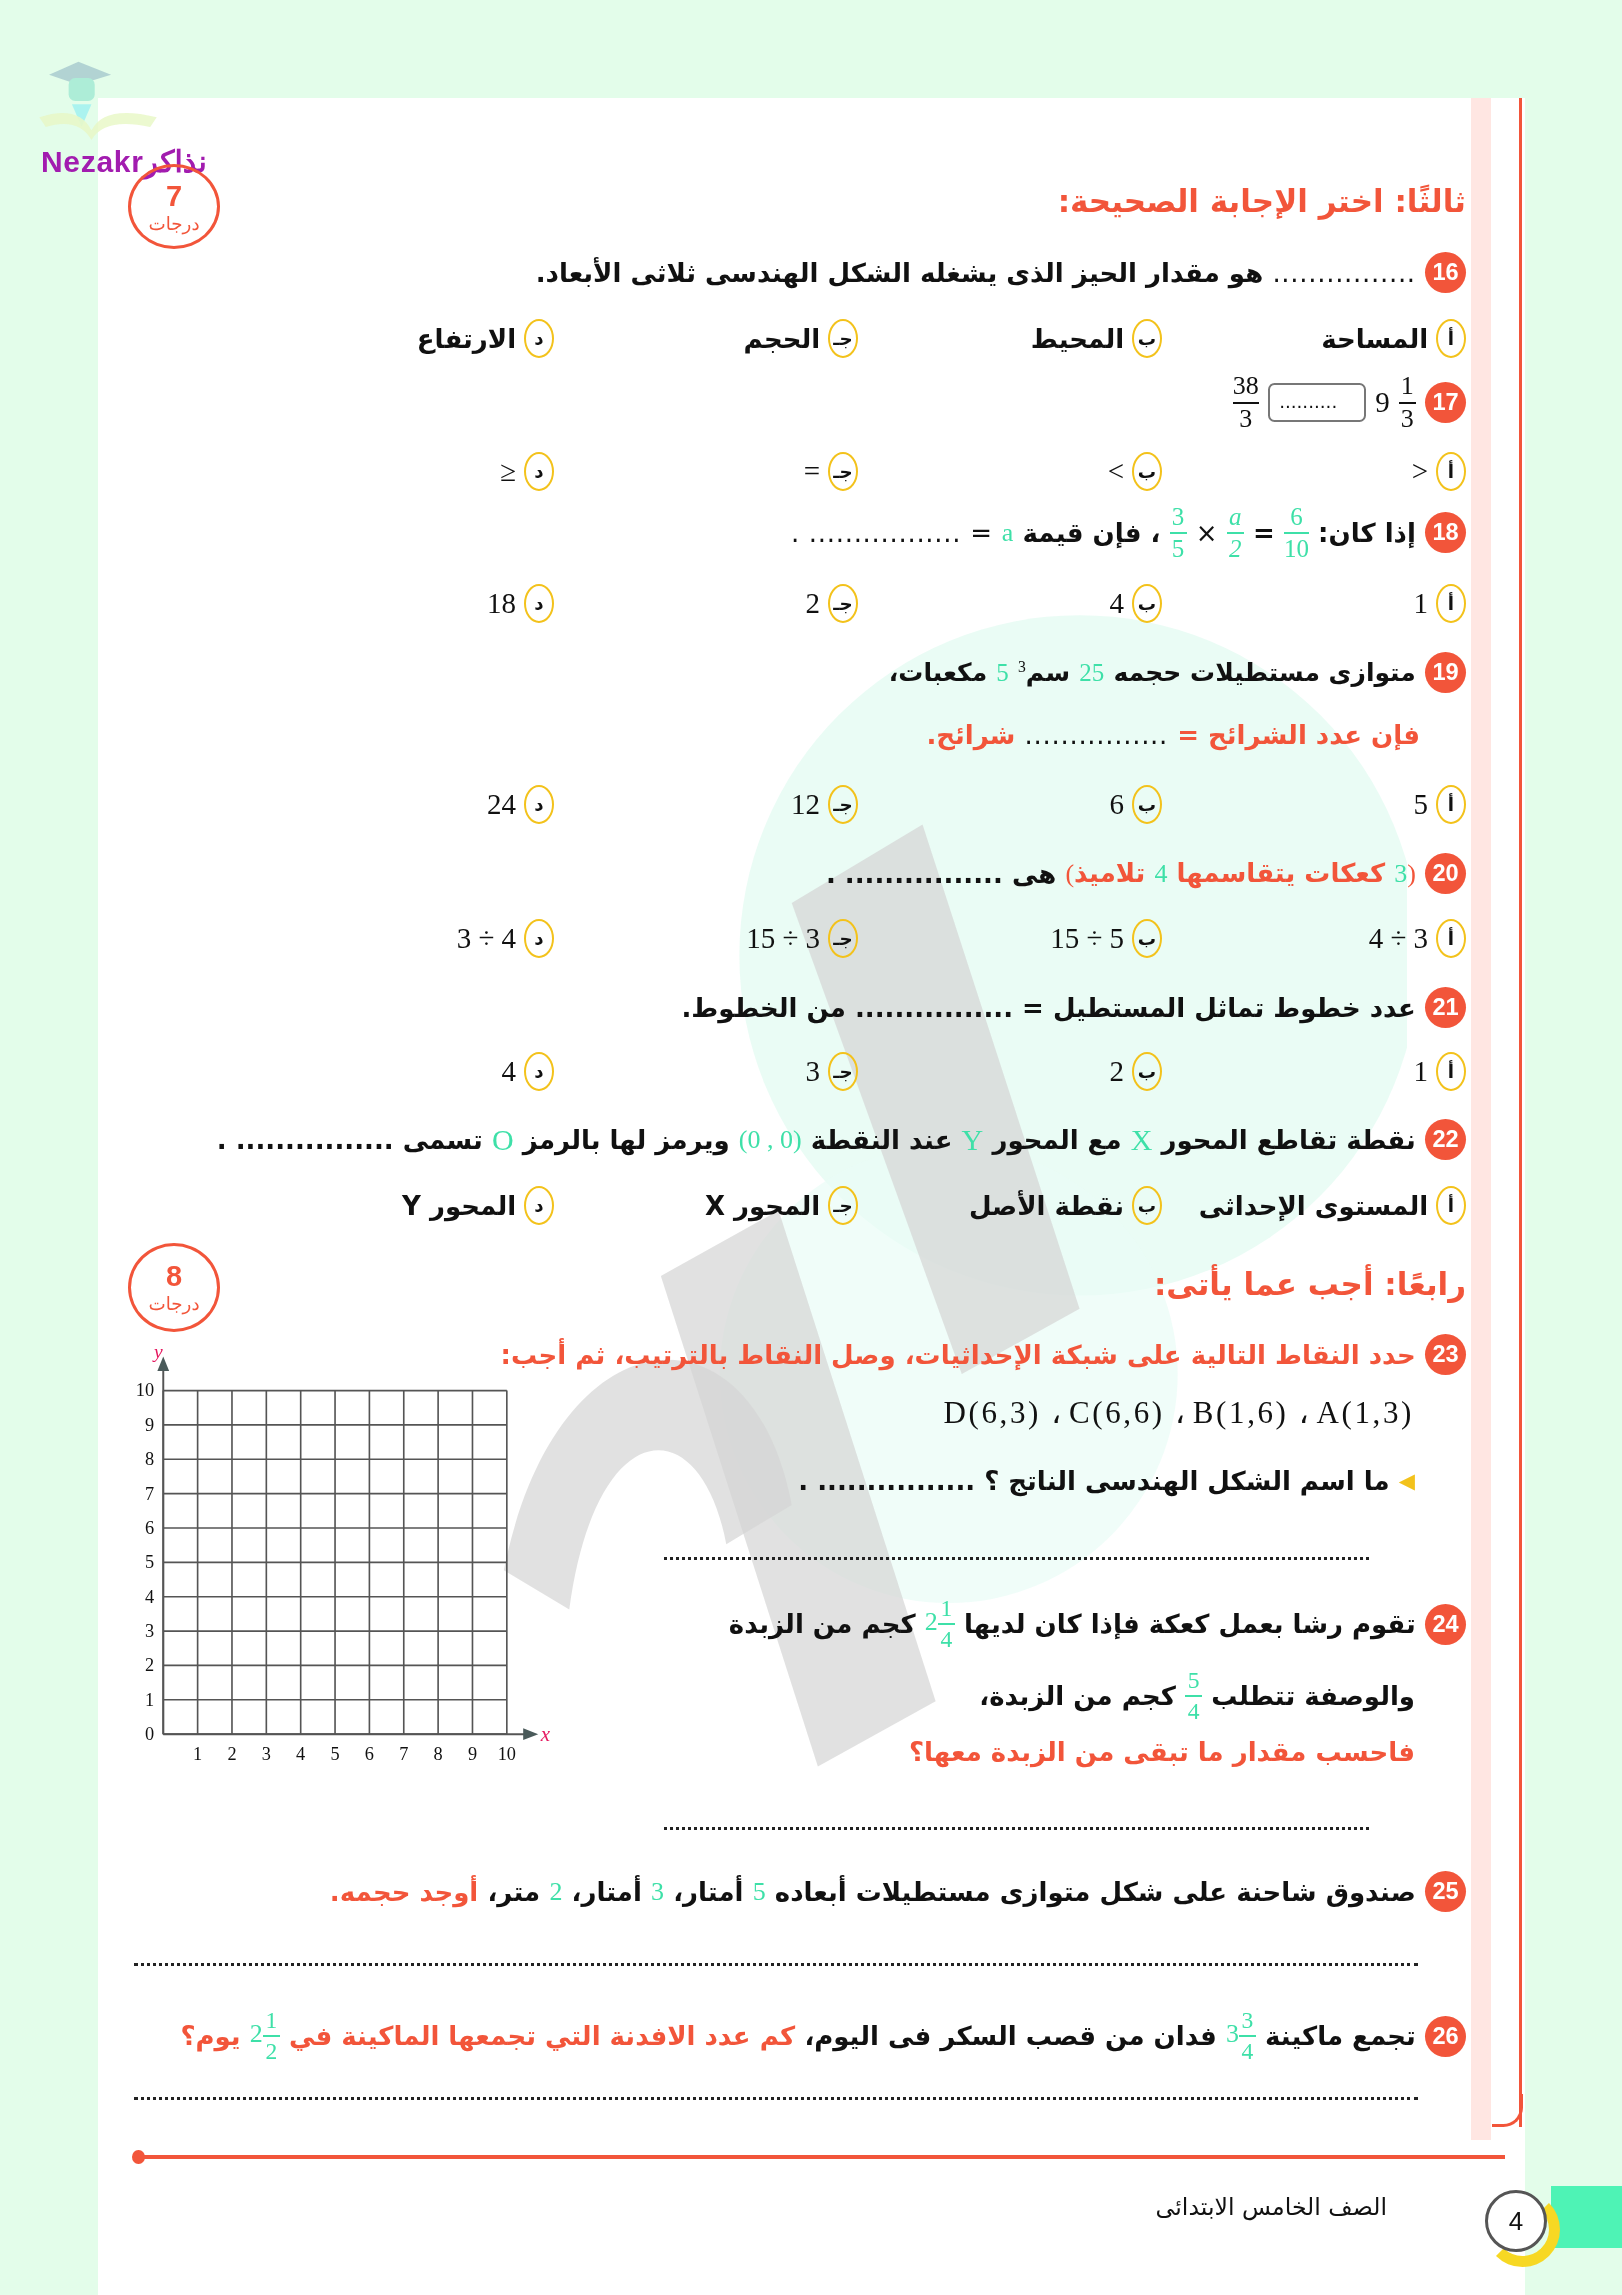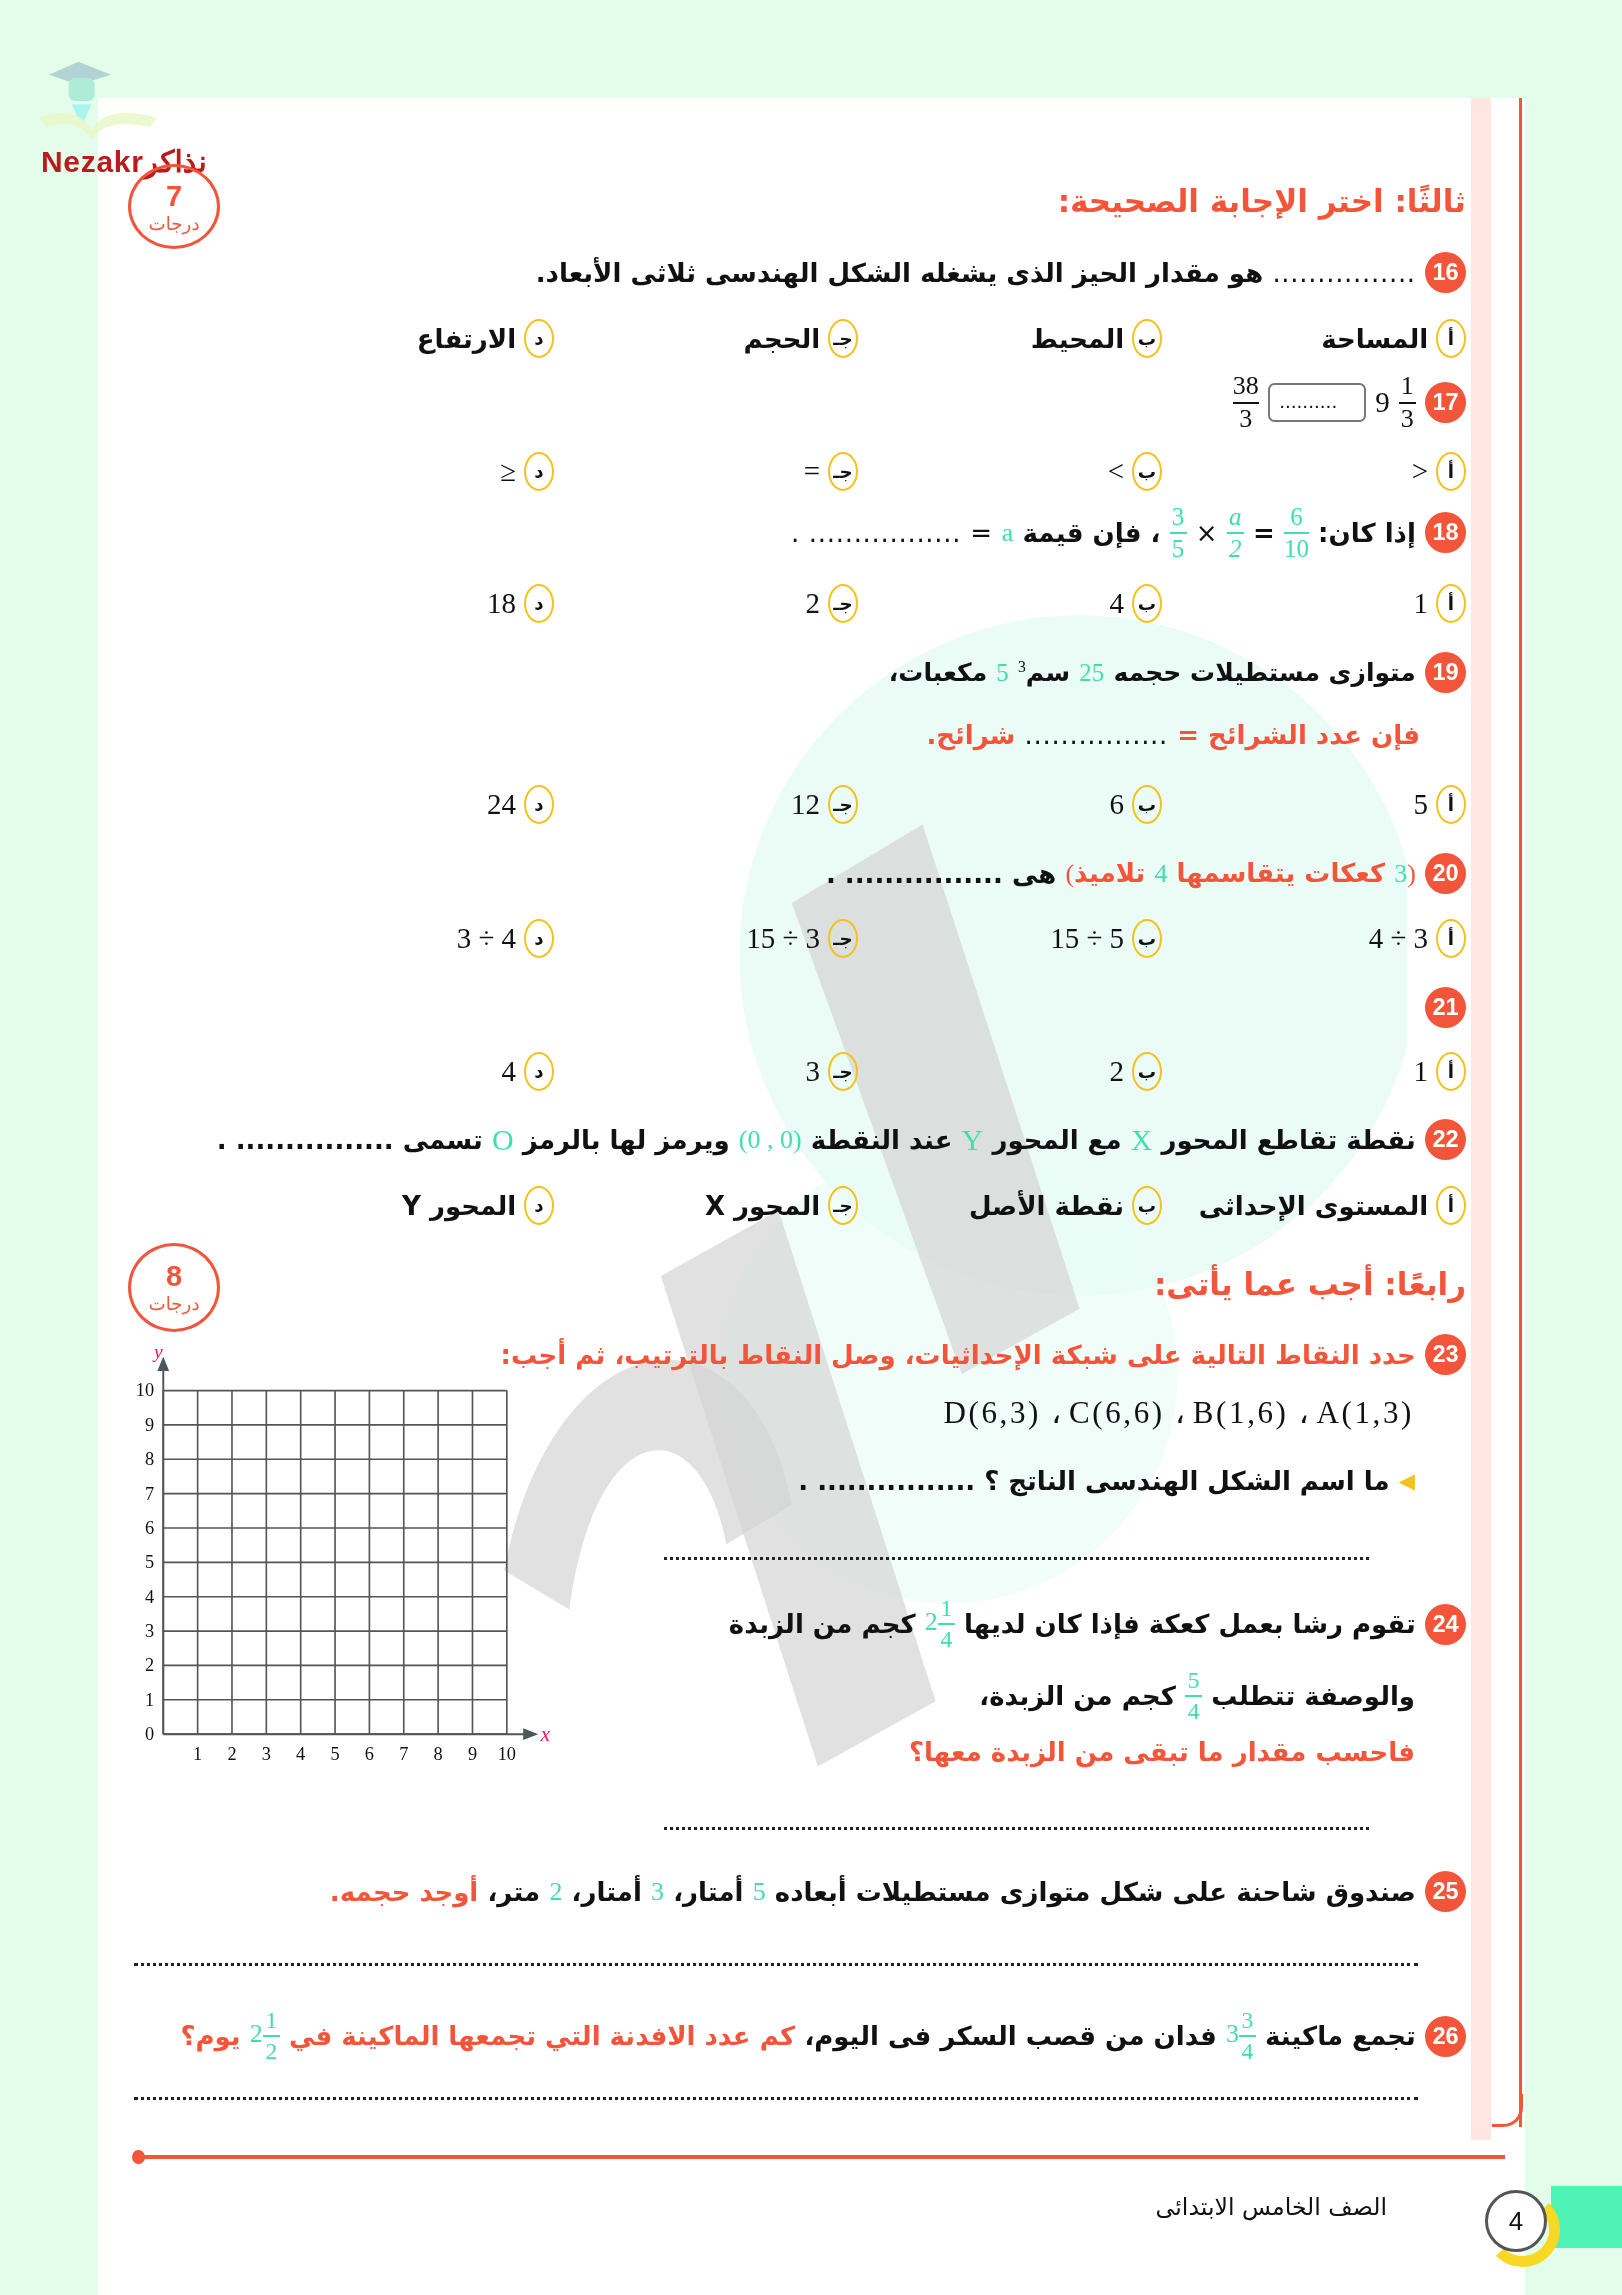--- a/index.html
+++ b/index.html
@@ -31,21 +31,21 @@
   .bottom-line {
     position: absolute; left: 137px; top: 2155px; width: 1368px; height: 3.9px;
     background: #f2553a;
   }
   .bottom-dot {
     position: absolute; left: 132px; top: 2150px; width: 13px; height: 14.4px;
     background: #f2553a; border-radius: 50%;
   }
   
   .wm-logo { position: absolute; left: 39px; top: 52px; width: 118px; height: 124px; opacity: .9; }
-  .wm-text { position: absolute; left: 41px; top: 144px; font: bold 30px "Liberation Sans", sans-serif; color: #b91c1c; letter-spacing: 0.7px; }
+  .wm-text { position: absolute; left: 41px; top: 144px; font: bold 30px "Liberation Sans", sans-serif; color: #a21caf; letter-spacing: 0.7px; }
   .wm-big { position: absolute; left: 425px; top: 589px; width: 982px; height: 1243px; pointer-events: none; }
 
   .badge-pts {
     position: absolute; width: 111px; height: 124px; border: 3.9px solid #f2553a; border-radius: 50%;
     text-align: center; color: #f2553a; font-family: "Liberation Sans", sans-serif;
   }
   .badge-pts .n { font-size: 29px; font-weight: bold; margin-top: 18.3px; display: block; }
   .badge-pts .u { font-size: 18.3px; display: block; }
 
   .rtl { direction: rtl; position: absolute; right: 157px; }
@@ -269,20 +269,21 @@
       <span class="val-num">3 ÷ 15</span>
     </div>
   <div class="opt">
       <span class="lt">د</span>
       <span class="val-num">4 ÷ 3</span>
     </div>
 </div>
 
 <div class="rtl q" style="top:987px;">
   <span class="qnum">21</span>
+  <span>عدد خطوط تماثل المستطيل = ................ من الخطوط.</span>
 </div>
 <div class="opts" style="top:1052px;">
   <div class="opt">
       <span class="lt">أ</span>
       <span class="val-num">1</span>
     </div>
   <div class="opt">
       <span class="lt">ب</span>
       <span class="val-num">2</span>
     </div>

